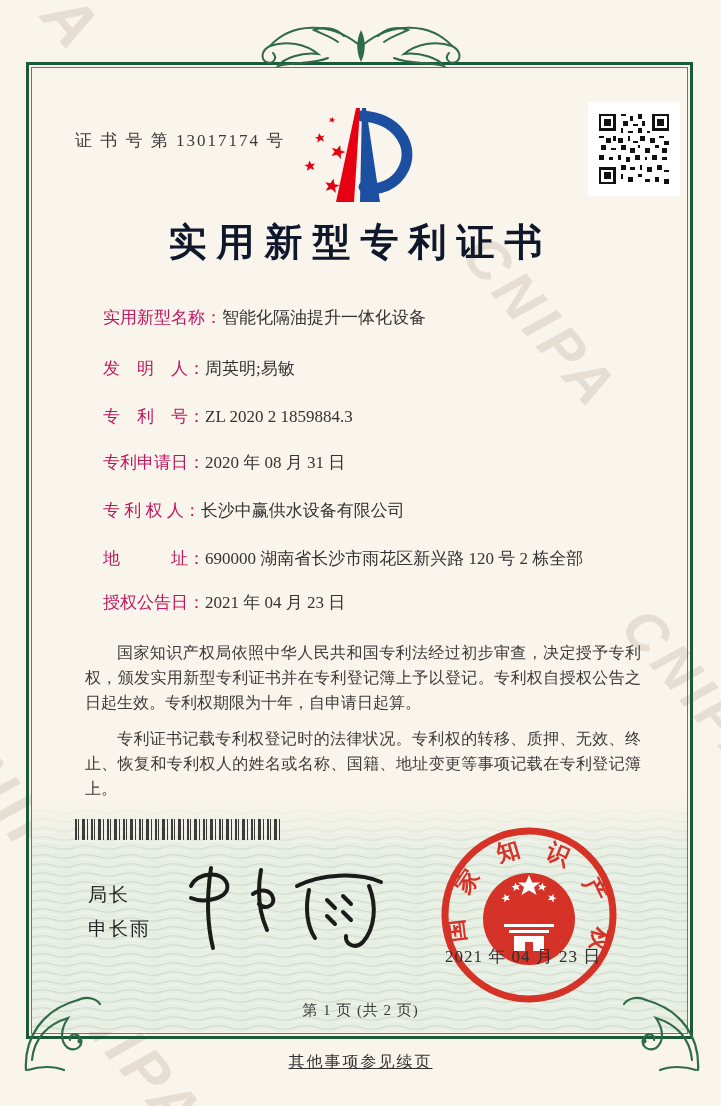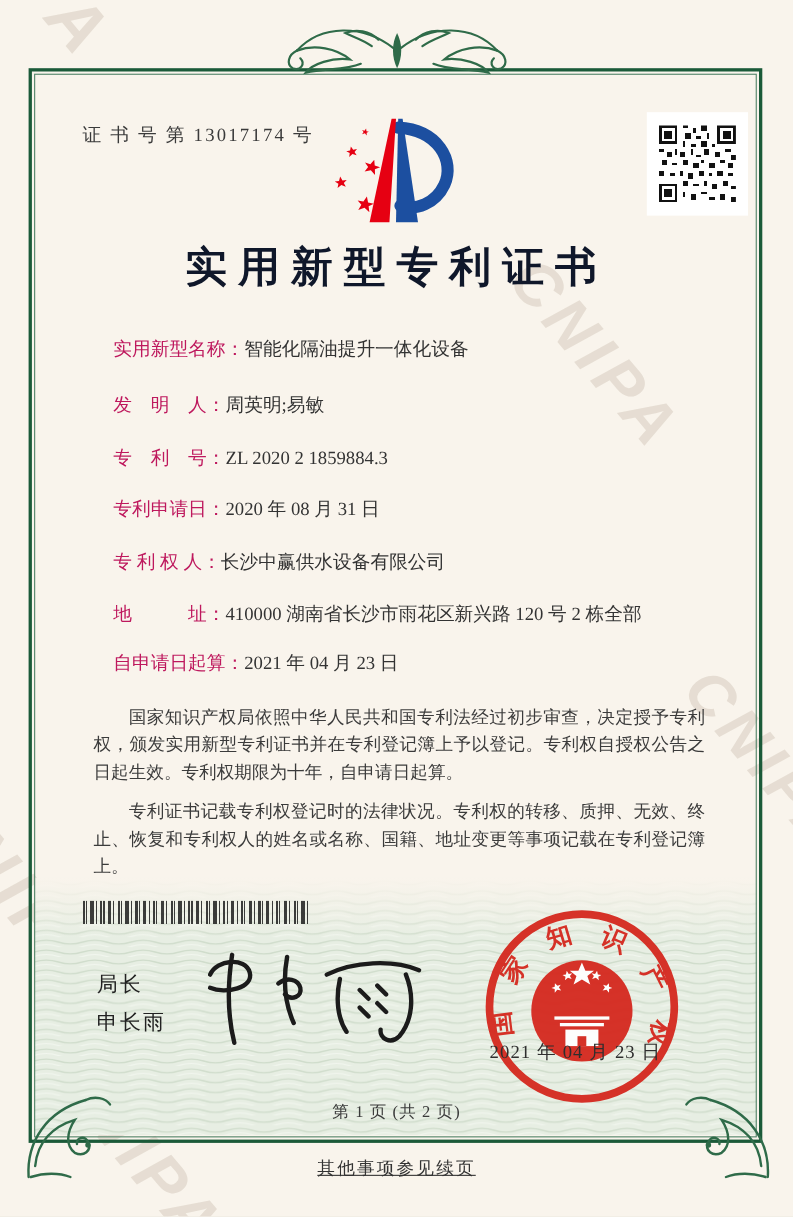--- a/index.html
+++ b/index.html
@@ -17,21 +17,21 @@
   .frame-inner{position:absolute;left:2px;top:2px;right:2px;bottom:2px;
          border:1px solid #4f8367;}
 
   
   .band{position:absolute;left:31px;top:798px;width:657px;height:234px;z-index:0;}
   .band-fade{position:absolute;left:31px;top:798px;width:657px;height:55px;z-index:0;
          background:linear-gradient(180deg,#f9f4ec 0%,rgba(249,244,236,0) 100%);}
 
   .abs{position:absolute;z-index:2;}
 
-  .cert-number{left:75px;top:111px;font-size:17px;letter-spacing:2px;color:#3a3a3a;}
+  .cert-number{left:75px;top:129px;font-size:17px;letter-spacing:2px;color:#3a3a3a;}
 
   .qr-patch{left:588px;top:102px;width:92px;height:94px;background:#ffffff;}
   .qr-patch svg{position:absolute;left:11px;top:12px;}
 
   .title{left:0;right:0;top:217px;text-align:center;font-size:38px;font-weight:bold;
          letter-spacing:10px;color:#0f172a;}
 
   .row{left:75px;width:580px;font-size:17px;color:#333;}
   .row .flabel{color:#be185d;margin-left:28px;}
   .row .fvalue{color:#333;}
@@ -215,24 +215,24 @@
   <div class="abs row" style="top:405px;">
     <span class="flabel">专　利　号：</span><span class="fvalue">ZL 2020 2 1859884.3</span>
   </div>
   <div class="abs row" style="top:451px;">
     <span class="flabel">专利申请日：</span><span class="fvalue">2020 年 08 月 31 日</span>
   </div>
   <div class="abs row" style="top:499px;">
     <span class="flabel">专 利 权 人：</span><span class="fvalue">长沙中赢供水设备有限公司</span>
   </div>
   <div class="abs row" style="top:547px;">
-    <span class="flabel">地　　　址：</span><span class="fvalue">410000 湖南省长沙市雨花区新兴路 120 号 2 栋全部</span>
+    <span class="flabel">地　　　址：</span><span class="fvalue">690000 湖南省长沙市雨花区新兴路 120 号 2 栋全部</span>
   </div>
   <div class="abs row" style="top:591px;">
-    <span><span class="flabel">自申请日起算：</span><span class="fvalue">2021 年 04 月 23 日</span></span>
+    <span><span class="flabel">授权公告日：</span><span class="fvalue">2021 年 04 月 23 日</span></span>
   </div>
 
   <div class="abs paras">
     <p>国家知识产权局依照中华人民共和国专利法经过初步审查，决定授予专利权，颁发实用新型专利证书并在专利登记簿上予以登记。专利权自授权公告之日起生效。专利权期限为十年，自申请日起算。</p>
     <p>专利证书记载专利权登记时的法律状况。专利权的转移、质押、无效、终止、恢复和专利权人的姓名或名称、国籍、地址变更等事项记载在专利登记簿上。</p>
   </div>
 
   <div class="abs barcode"></div>
 
   <div class="abs director-title">局长</div>

